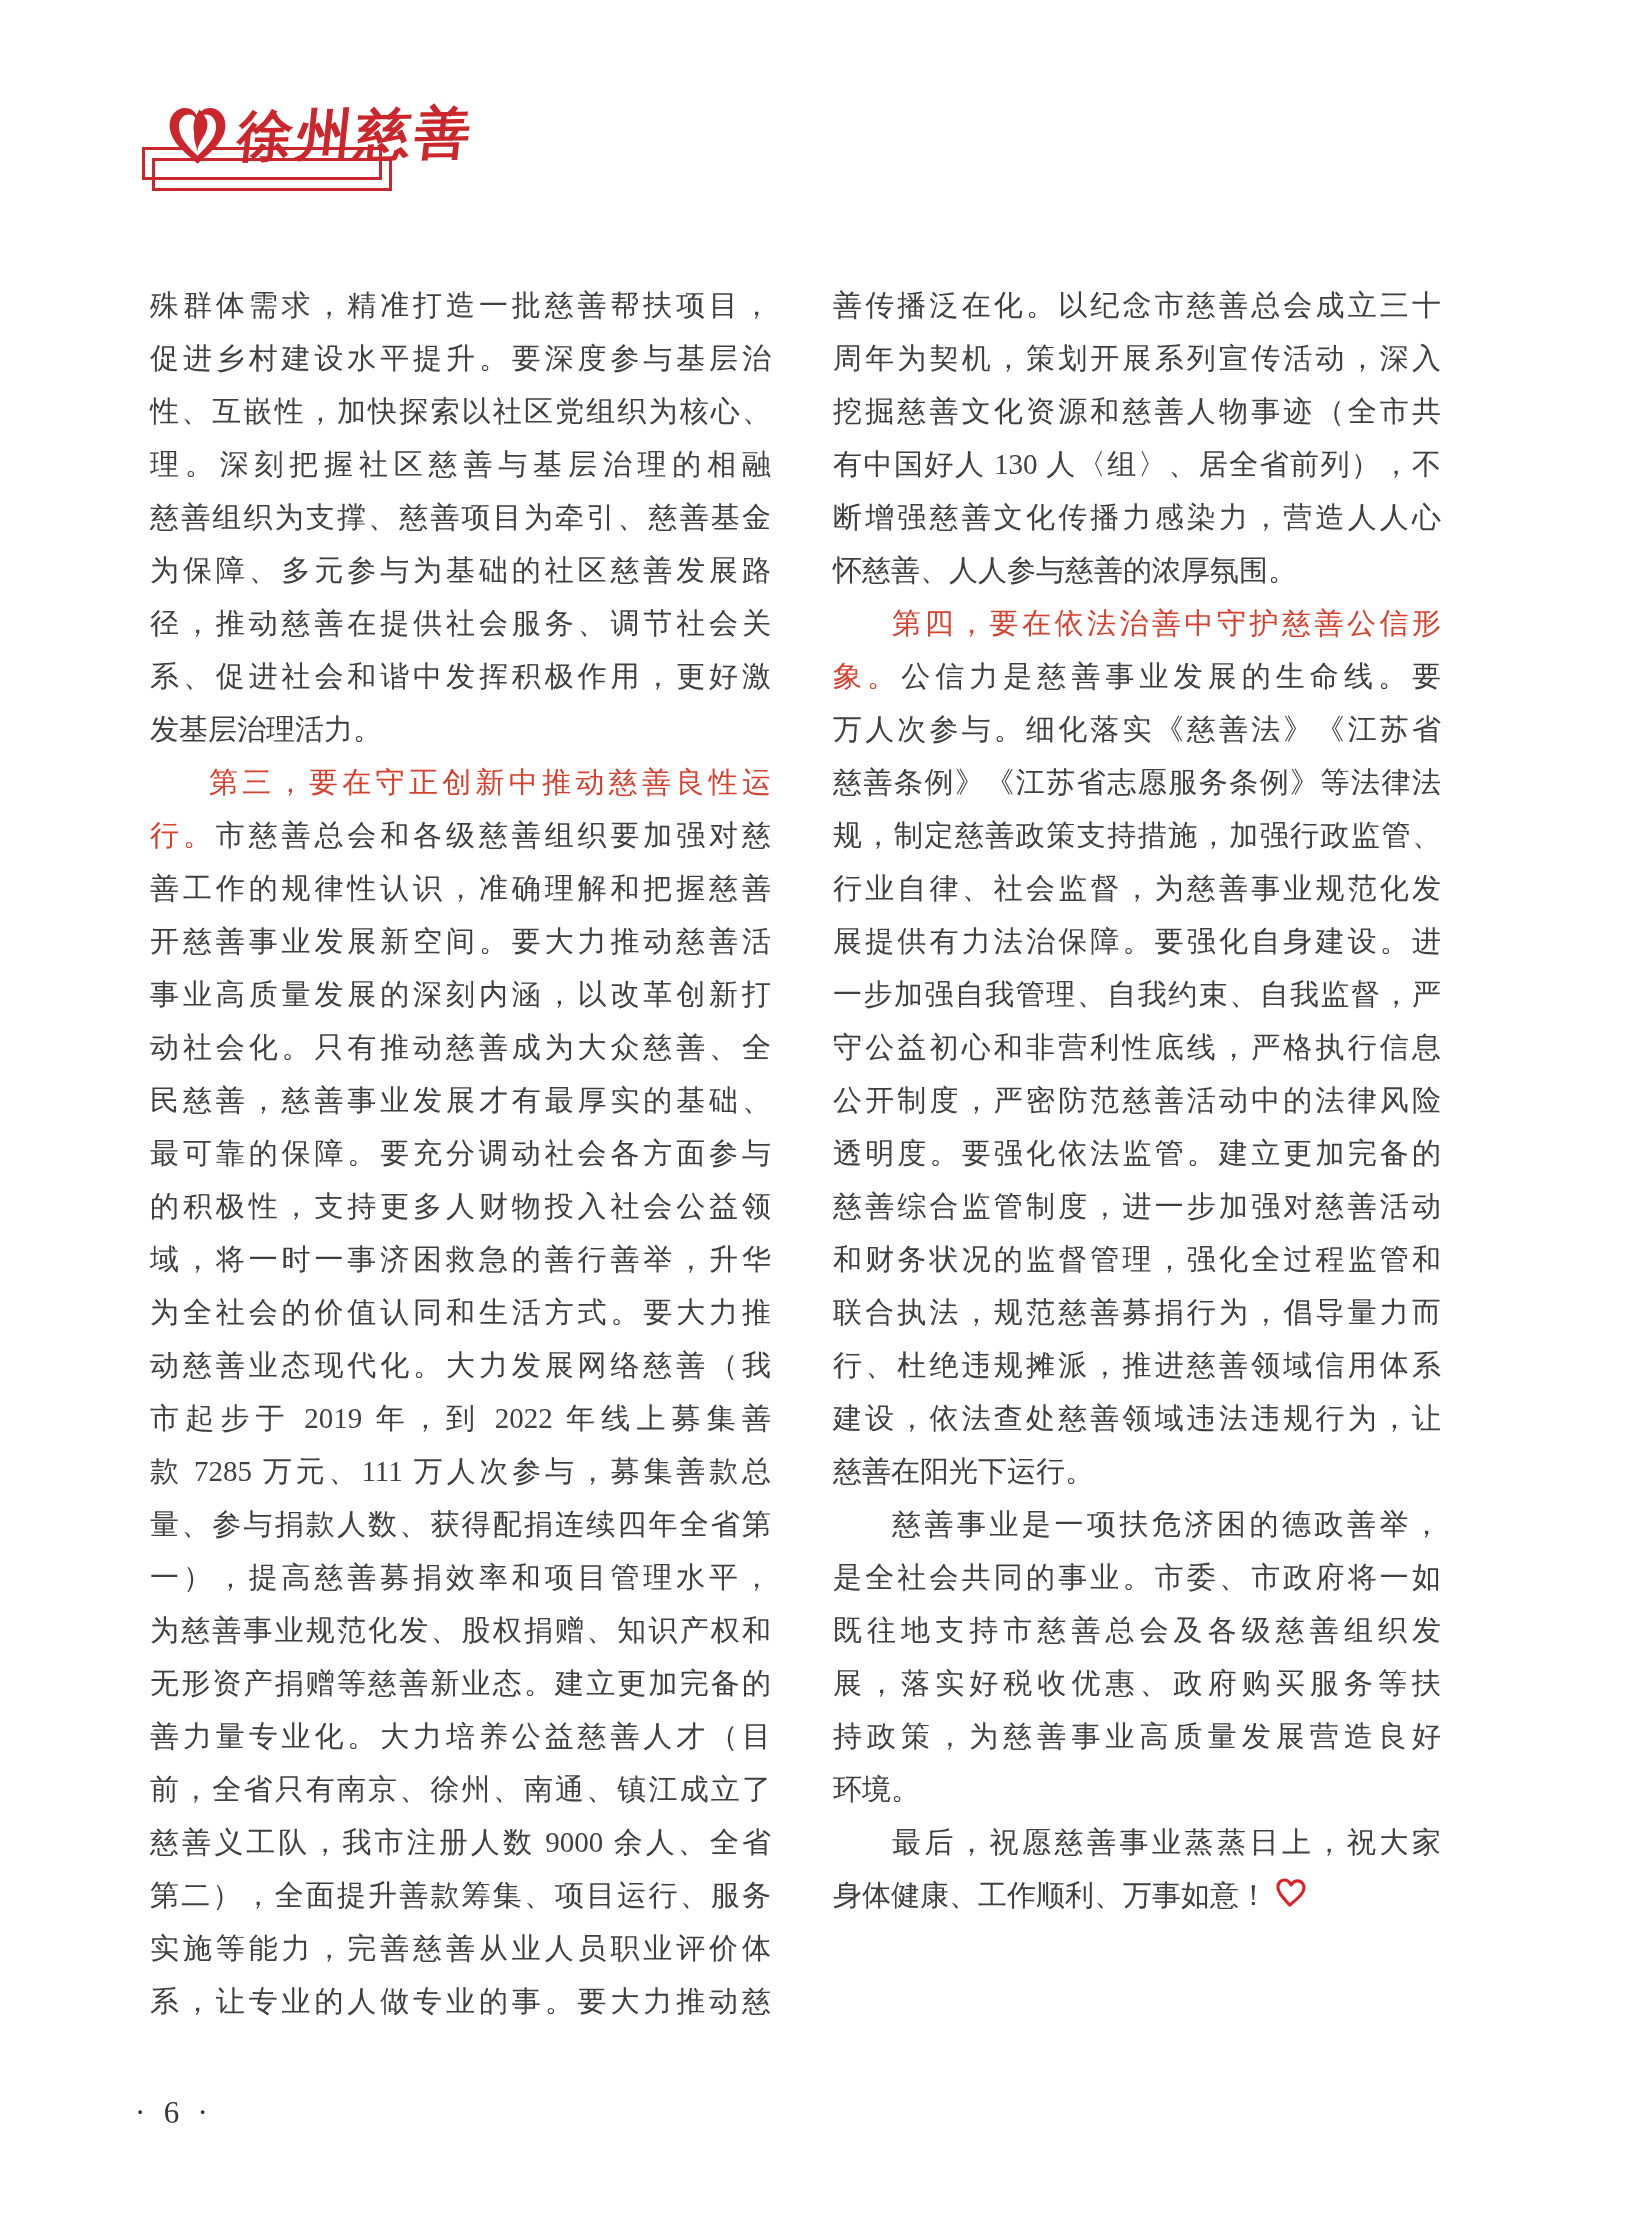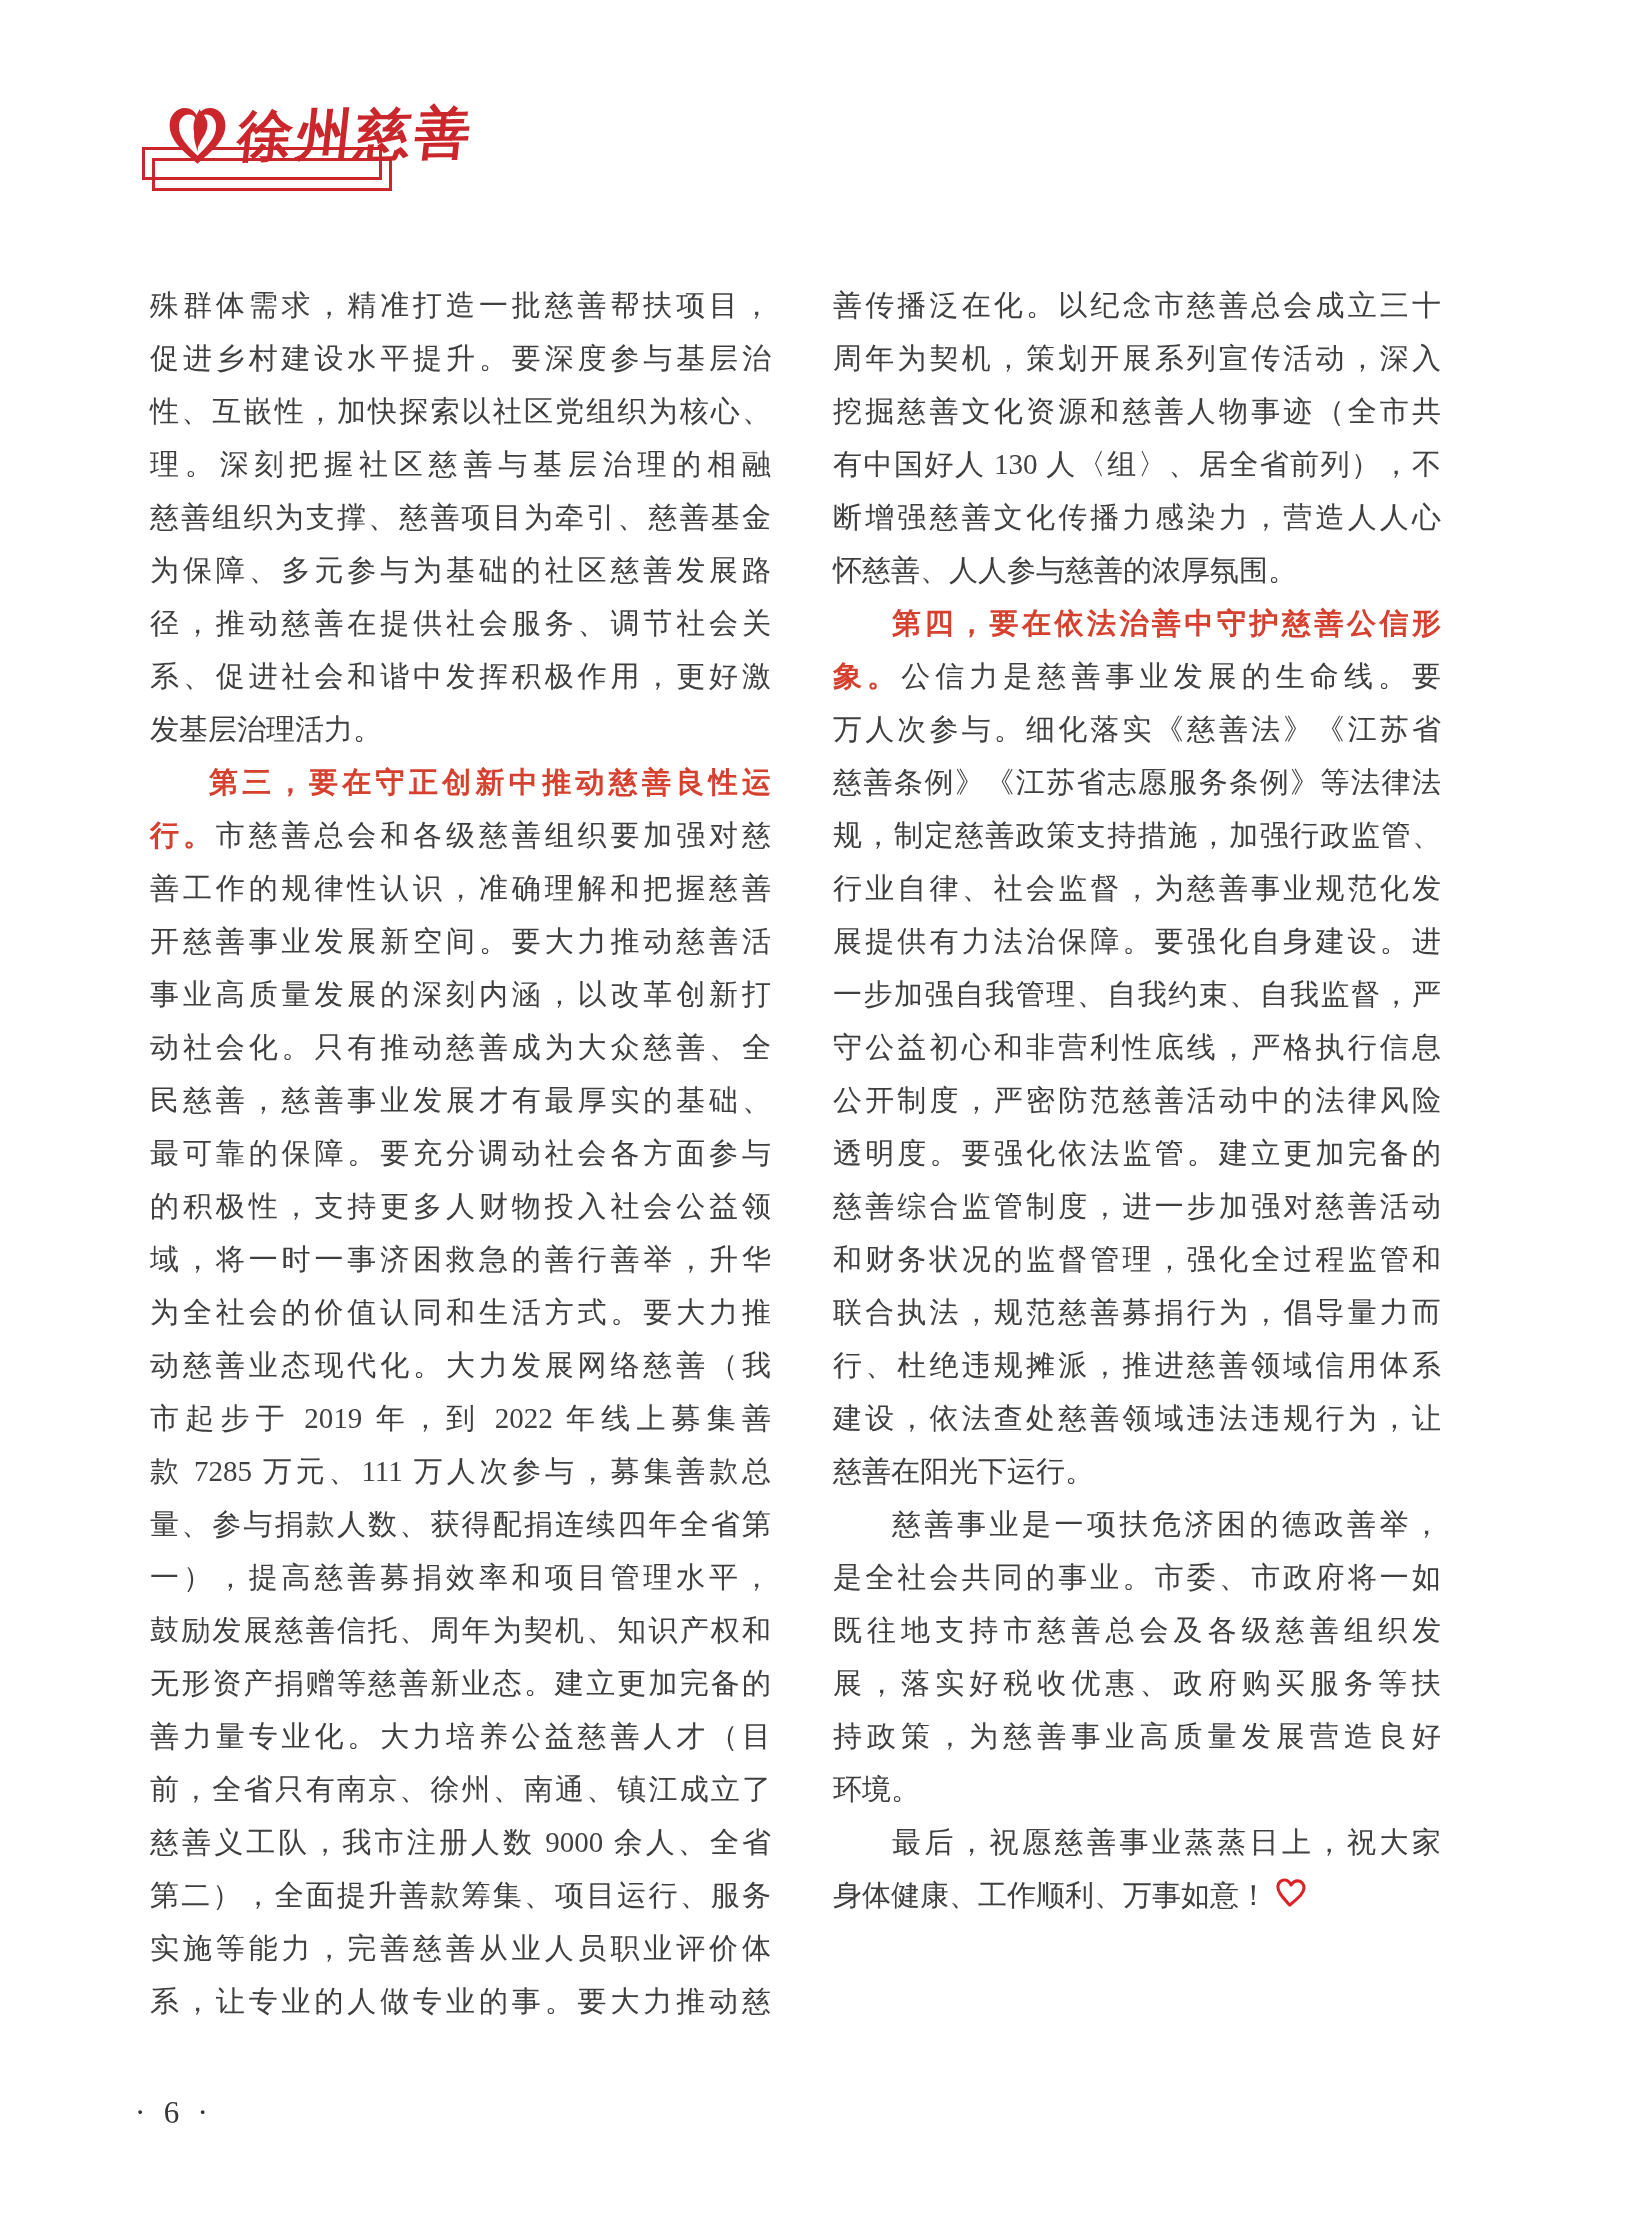--- a/index.html
+++ b/index.html
@@ -42,21 +42,21 @@
     height:53px; line-height:53px;
     font-size:29px; color:#3f3f3f;
     text-align:justify;
     text-align-last:justify;
     white-space:nowrap;
   }
   .line.last { text-align-last:left; }
   .line.indent { text-indent:59px; }
   .seg { color:#3f3f3f; }
   .seg.red {
-    color:#d6402f; font-weight:bold;
+    color:#d6402f; font-weight:normal;
     font-family:"Liberation Sans","DejaVu Sans",sans-serif;
   }
   .heart-outline {
     display:inline-block; width:31px; height:31px;
     vertical-align:-4px; margin-left:6.7px;
     transform:rotate(4deg);
   }
 
   
   .page-num {
@@ -103,21 +103,21 @@
       <div class="line"><span class="seg">民慈善，慈善事业发展才有最厚实的基础、</span></div>
       <div class="line"><span class="seg">最可靠的保障。要充分调动社会各方面参与</span></div>
       <div class="line"><span class="seg">的积极性，支持更多人财物投入社会公益领</span></div>
       <div class="line"><span class="seg">域，将一时一事济困救急的善行善举，升华</span></div>
       <div class="line"><span class="seg">为全社会的价值认同和生活方式。要大力推</span></div>
       <div class="line"><span class="seg">动慈善业态现代化。大力发展网络慈善（我</span></div>
       <div class="line"><span class="seg">市起步于 2019 年，到 2022 年线上募集善</span></div>
       <div class="line"><span class="seg">款 7285 万元、111 万人次参与，募集善款总</span></div>
       <div class="line"><span class="seg">量、参与捐款人数、获得配捐连续四年全省第</span></div>
       <div class="line"><span class="seg">一），提高慈善募捐效率和项目管理水平，</span></div>
-      <div class="line"><span class="seg">鼓励发展慈善信托、周年为契机、知识产权和</span></div>
+      <div class="line"><span class="seg">为慈善事业规范化发、股权捐赠、知识产权和</span></div>
       <div class="line"><span class="seg">无形资产捐赠等慈善新业态。建立更加完备的</span></div>
       <div class="line"><span class="seg">善力量专业化。大力培养公益慈善人才（目</span></div>
       <div class="line"><span class="seg">前，全省只有南京、徐州、南通、镇江成立了</span></div>
       <div class="line"><span class="seg">慈善义工队，我市注册人数 9000 余人、全省</span></div>
       <div class="line"><span class="seg">第二），全面提升善款筹集、项目运行、服务</span></div>
       <div class="line"><span class="seg">实施等能力，完善慈善从业人员职业评价体</span></div>
       <div class="line"><span class="seg">系，让专业的人做专业的事。要大力推动慈</span></div>
     </div>
 
   <div class="column col-right">

